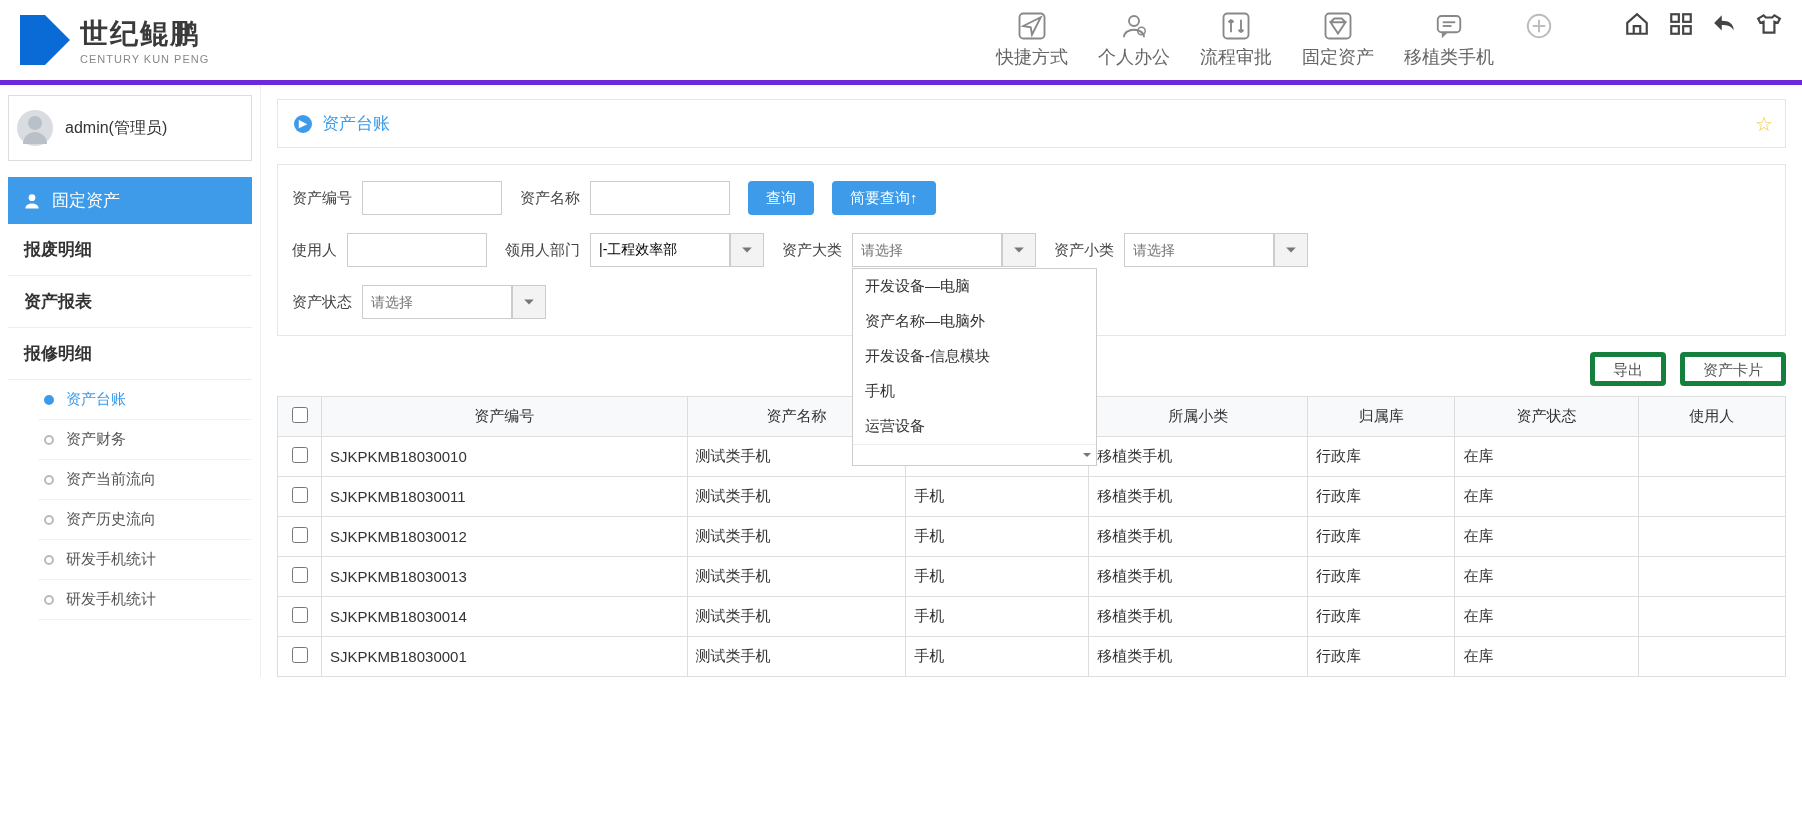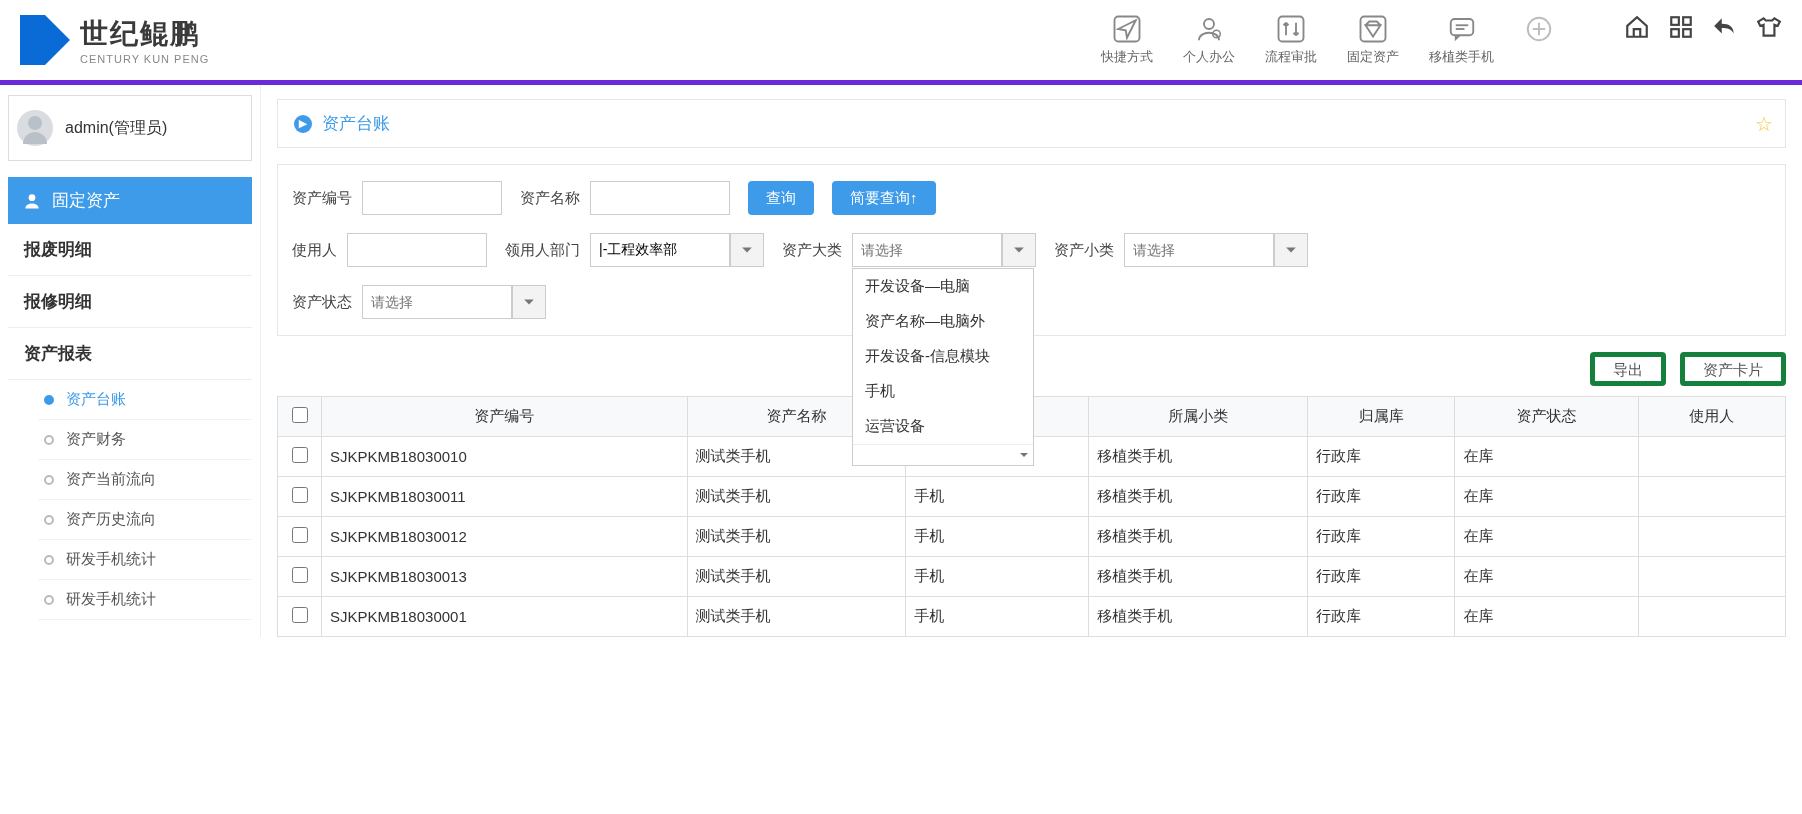--- a/index.html
+++ b/index.html
@@ -10,21 +10,21 @@
 .logo-mark { width: 50px; height: 50px; background: #0a6bd6; position: relative; }
 .logo-mark::before { content:""; position:absolute; right:0; top:0; width:0;height:0;border-top:25px solid #fff;border-left:25px solid transparent;}
 .logo-mark::after { content:""; position:absolute; right:0; bottom:0; width:0;height:0;border-bottom:25px solid #fff;border-left:25px solid transparent;}
 .logo-text { display:flex; flex-direction:column; }
 .logo-cn { font-size:28px; font-weight:bold; color:#3a3a3a; letter-spacing:2px;}
 .logo-en { font-size:11px; color:#888; letter-spacing:1px;}
 
 .top-nav { margin-left:auto; display:flex; gap:30px; align-items:flex-start;}
 .top-nav-item { display:flex; flex-direction:column; align-items:center; gap:4px; cursor:pointer; color:#666;}
 .top-nav-item svg { width:30px; height:30px; }
-.top-nav-item span { font-size:13px;}
+.top-nav-item span { font-size:18px;}
 .top-right-icons { display:flex; gap:18px; margin-left:40px; align-items:center;}
 .top-right-icons svg { width:26px; height:26px; cursor:pointer; color:#555;}
 
 .layout { display:flex; }
 .sidebar { width:260px; background:#fff; padding:10px 8px;}
 .user-box { border:1px solid #ddd; padding:14px 8px; display:flex; align-items:center; gap:12px; margin-bottom:16px;}
 .avatar { width:36px; height:36px; border-radius:50%; background:#d9dde1; position:relative;}
 .avatar::before{content:"";position:absolute;top:6px;left:11px;width:14px;height:14px;border-radius:50%;background:#b9c0c7;}
 .avatar::after{content:"";position:absolute;bottom:2px;left:6px;width:24px;height:12px;border-radius:12px 12px 0 0;background:#b9c0c7;}
 .user-name { font-size:16px; color:#333;}
@@ -56,21 +56,21 @@
 .combo { position:relative; display:flex;}
 .combo input { height:34px; border:1px solid #ccc; padding:0 8px; font-size:14px; width:180px; border-right:none;}
 .combo .arrow-btn { width:34px;height:34px;border:1px solid #ccc;background:#f3f3f3;display:flex;align-items:center;justify-content:center;cursor:pointer;}
 .combo .arrow-btn svg{width:12px;height:12px;fill:#777;}
 .combo.small input{width:150px;}
 
 .btn { height:34px; padding:4px 18px; border:none; border-radius:4px; font-size:15px; cursor:pointer;}
 .btn-primary { background:#3d9be9; color:#fff;}
 .btn-outline { background:#fff; border:5px solid #15803d; color:#555; border-radius:4px;}
 
-.dropdown-panel { position:absolute; top:35px; left:0; width:182px; background:#fff; border:1px solid #ccc; z-index:5; max-height:200px; overflow-y:auto;}
+.dropdown-panel { position:absolute; top:35px; left:0; width:245px; background:#fff; border:1px solid #ccc; z-index:5; max-height:200px; overflow-y:auto;}
 .dropdown-panel::-webkit-scrollbar{width:14px;}
 .dropdown-panel::-webkit-scrollbar-thumb{background:#c9c9c9;}
 .dropdown-panel::-webkit-scrollbar-track{background:#f0f0f0;}
 .dropdown-option { padding:8px 12px; font-size:15px; cursor:pointer;}
 .dropdown-footer-arrow { text-align:right; padding:2px 4px; border-top:1px solid #eee;}
 .dropdown-footer-arrow svg{width:10px;height:10px;fill:#777;}
 
 .action-row { display:flex; justify-content:flex-end; gap:14px; margin:16px 0 10px 0;}
 
 .data-table { width:100%; border-collapse:collapse;}
@@ -167,22 +167,22 @@
 
     <div class="side-group-title">
       <svg viewBox="0 0 24 24">
           <circle cx="12" cy="8" r="4" fill="#fff"></circle>
           <path d="M4 21c0-4 4-6 8-6s8 2 8 6" fill="#fff"></path>
         </svg>
       <span>固定资产</span>
     </div>
 
     <div class="side-item plain">报废明细</div>
+    <div class="side-item plain">资产报表</div>
     <div class="side-item plain">报修明细</div>
-    <div class="side-item plain">资产报表</div>
 
     <div class="side-sub">
       <div class="side-sub-item active">
           <span class="bullet"></span>
           <span>资产台账</span>
         </div>
       <div class="side-sub-item">
           <span class="bullet"></span>
           <span>资产财务</span>
         </div>
@@ -345,20 +345,30 @@
             <td>SJKPKMB18030013</td>
             <td>测试类手机</td>
             <td>手机</td>
             <td>移植类手机</td>
             <td>行政库</td>
             <td>在库</td>
             <td></td>
           </tr>
           <tr>
             <td class="chk"><input type="checkbox" style=""></td>
+            <td>SJKPKMB18030014</td>
+            <td>测试类手机</td>
+            <td>手机</td>
+            <td>移植类手机</td>
+            <td>行政库</td>
+            <td>在库</td>
+            <td></td>
+          </tr>
+          <tr>
+            <td class="chk"><input type="checkbox" style=""></td>
             <td>SJKPKMB18030001</td>
             <td>测试类手机</td>
             <td>手机</td>
             <td>移植类手机</td>
             <td>行政库</td>
             <td>在库</td>
             <td></td>
           </tr>
         </tbody>
     </table>

